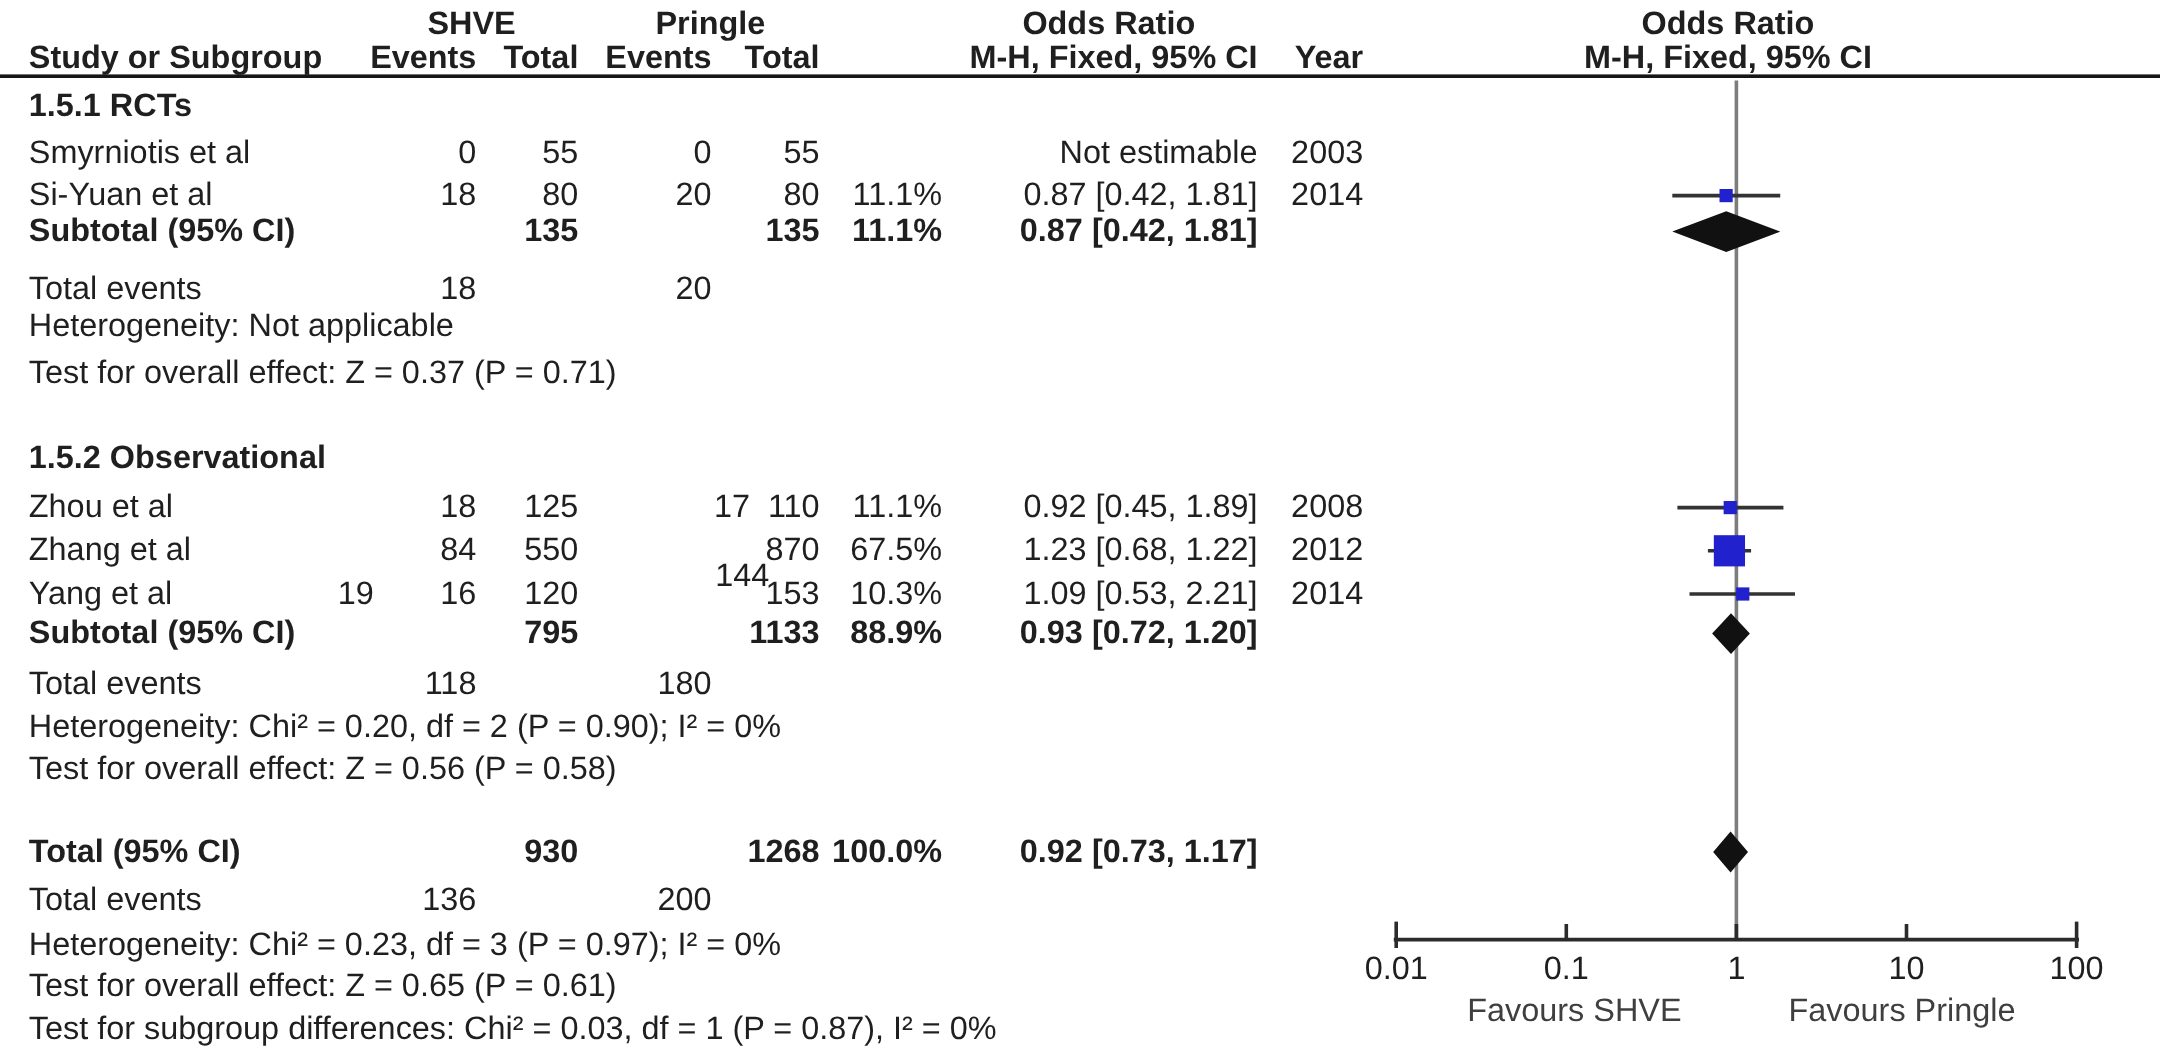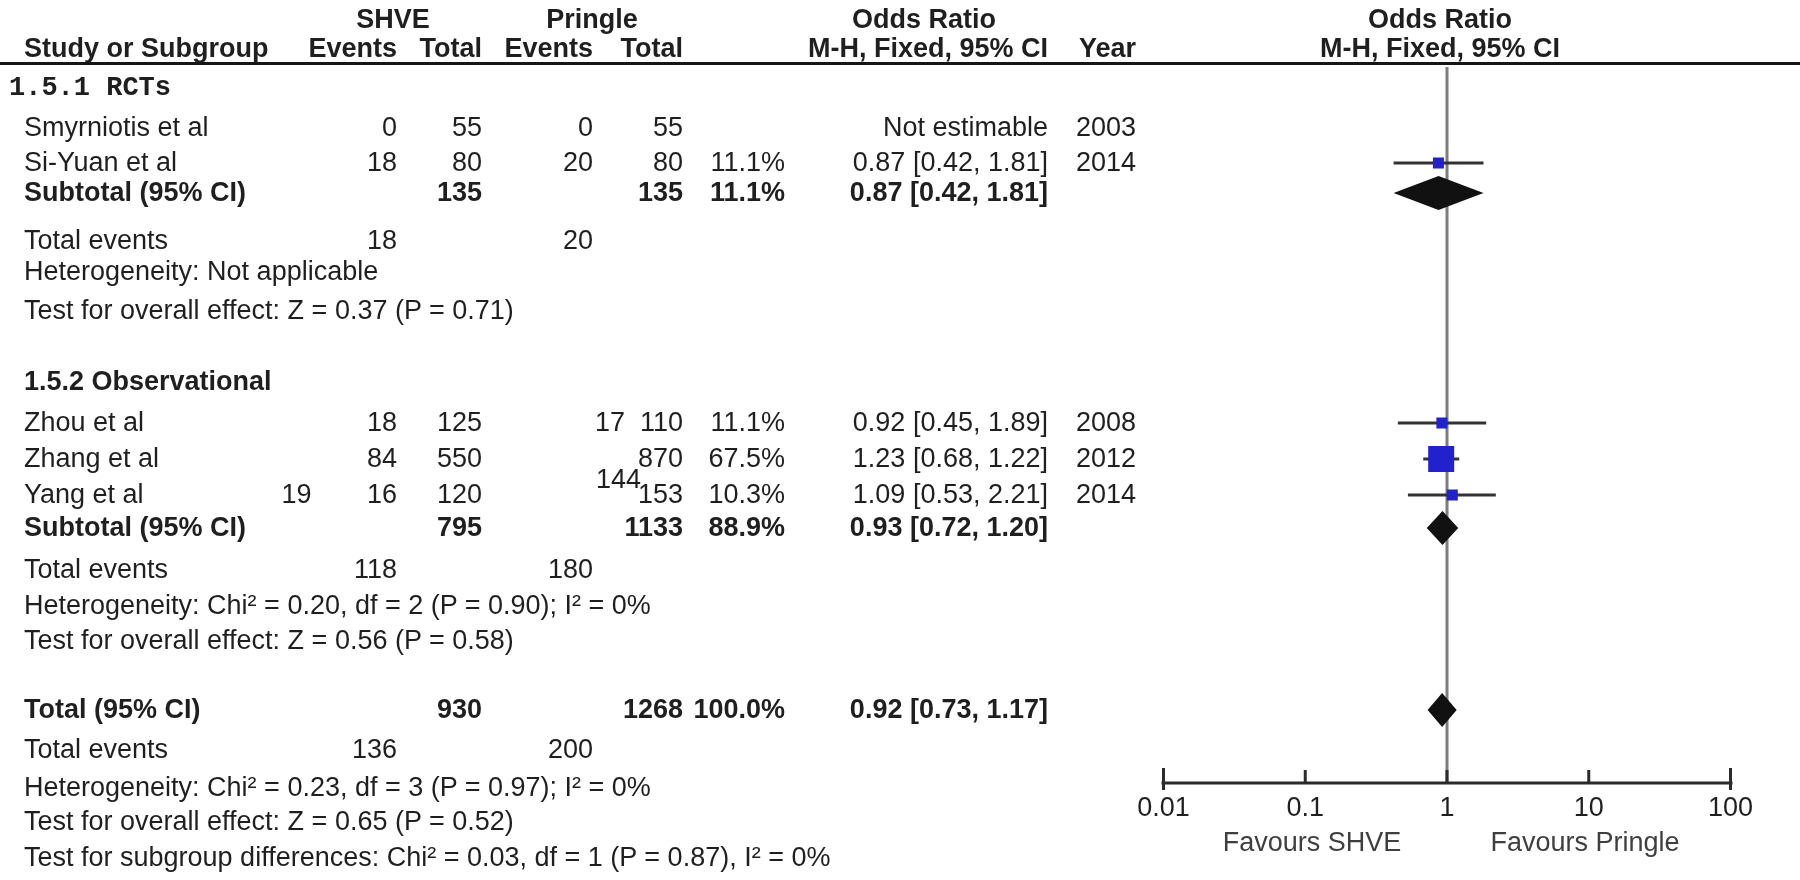--- a/index.html
+++ b/index.html
@@ -27,21 +27,21 @@
   <div class="cell right bold" style="left:0;top:31px;width:482px;">Total</div>
   <div class="cell right bold" style="left:0;top:31px;width:593px;">Events</div>
   <div class="cell right bold" style="left:0;top:31px;width:683px;">Total</div>
   <div class="cell right bold" style="left:0;top:31px;width:1048px;">M-H, Fixed, 95% CI</div>
   <div class="cell right bold" style="left:0;top:31px;width:1136px;">Year</div>
   <div class="cell center bold" style="left:1240px;top:31px;width:400px;">M-H, Fixed, 95% CI</div>
 
   <div id="rule"></div>
 
   <div id="table-layer">
-      <div class="cell bold" style="top: 71px; left: 9px; font-family: Liberation Mono, monospace;">1.5.1 RCTs</div>
+      <div class="cell bold" style="top: 71px; left: 24px;">1.5.1 RCTs</div>
       <div class="cell" style="top: 110px; left: 24px;">Smyrniotis et al</div>
       <div class="cell right" style="top: 110px; left: 0px; width: 397px;">0</div>
       <div class="cell right" style="top: 110px; left: 0px; width: 482px;">55</div>
       <div class="cell right" style="top: 110px; left: 0px; width: 593px;">0</div>
       <div class="cell right" style="top: 110px; left: 0px; width: 683px;">55</div>
       <div class="cell right" style="top: 110px; left: 0px; width: 1048px;">Not estimable</div>
       <div class="cell right" style="top: 110px; left: 0px; width: 1136px;">2003</div>
       <div class="cell" style="top: 145px; left: 24px;">Si-Yuan et al</div>
       <div class="cell right" style="top: 145px; left: 0px; width: 397px;">18</div>
       <div class="cell right" style="top: 145px; left: 0px; width: 482px;">80</div>
@@ -97,21 +97,21 @@
       <div class="cell" style="top: 623px; left: 24px;">Test for overall effect: Z = 0.56 (P = 0.58)</div>
       <div class="cell bold" style="top: 692px; left: 24px;">Total (95% CI)</div>
       <div class="cell right bold" style="top: 692px; left: 0px; width: 482px;">930</div>
       <div class="cell right bold" style="top: 692px; left: 0px; width: 683px;">1268</div>
       <div class="cell right bold" style="top: 692px; left: 0px; width: 785px;">100.0%</div>
       <div class="cell right bold" style="top: 692px; left: 0px; width: 1048px;">0.92 [0.73, 1.17]</div>
       <div class="cell" style="top: 732px; left: 24px;">Total events</div>
       <div class="cell right" style="top: 732px; left: 0px; width: 397px;">136</div>
       <div class="cell right" style="top: 732px; left: 0px; width: 593px;">200</div>
       <div class="cell" style="top: 770px; left: 24px;">Heterogeneity: Chi² = 0.23, df = 3 (P = 0.97); I² = 0%</div>
-      <div class="cell" style="top: 804px; left: 24px;">Test for overall effect: Z = 0.65 (P = 0.52)</div>
+      <div class="cell" style="top: 804px; left: 24px;">Test for overall effect: Z = 0.65 (P = 0.61)</div>
       <div class="cell" style="top: 840px; left: 24px;">Test for subgroup differences: Chi² = 0.03, df = 1 (P = 0.87), I² = 0%</div>
     </div>
   <svg id="plot-svg" width="1800" height="880">
       <line x1="1447" y1="67" x2="1447" y2="783" stroke="#7d7d7d" stroke-width="3"></line>
       <line x1="1161.5" y1="783" x2="1732.5" y2="783" stroke="#2b2b2b" stroke-width="3"></line>
       <line x1="1163.5" y1="768" x2="1163.5" y2="790" stroke="#2b2b2b" stroke-width="3"></line>
       <text x="1163.5" y="816" text-anchor="middle" fill="#1f1f1f" font-size="27" font-family="Liberation Sans, DejaVu Sans, sans-serif">0.01</text>
       <line x1="1305.25" y1="770" x2="1305.25" y2="784" stroke="#2b2b2b" stroke-width="3"></line>
       <text x="1305.25" y="816" text-anchor="middle" fill="#1f1f1f" font-size="27" font-family="Liberation Sans, DejaVu Sans, sans-serif">0.1</text>
       <line x1="1447" y1="770" x2="1447" y2="784" stroke="#2b2b2b" stroke-width="3"></line>

